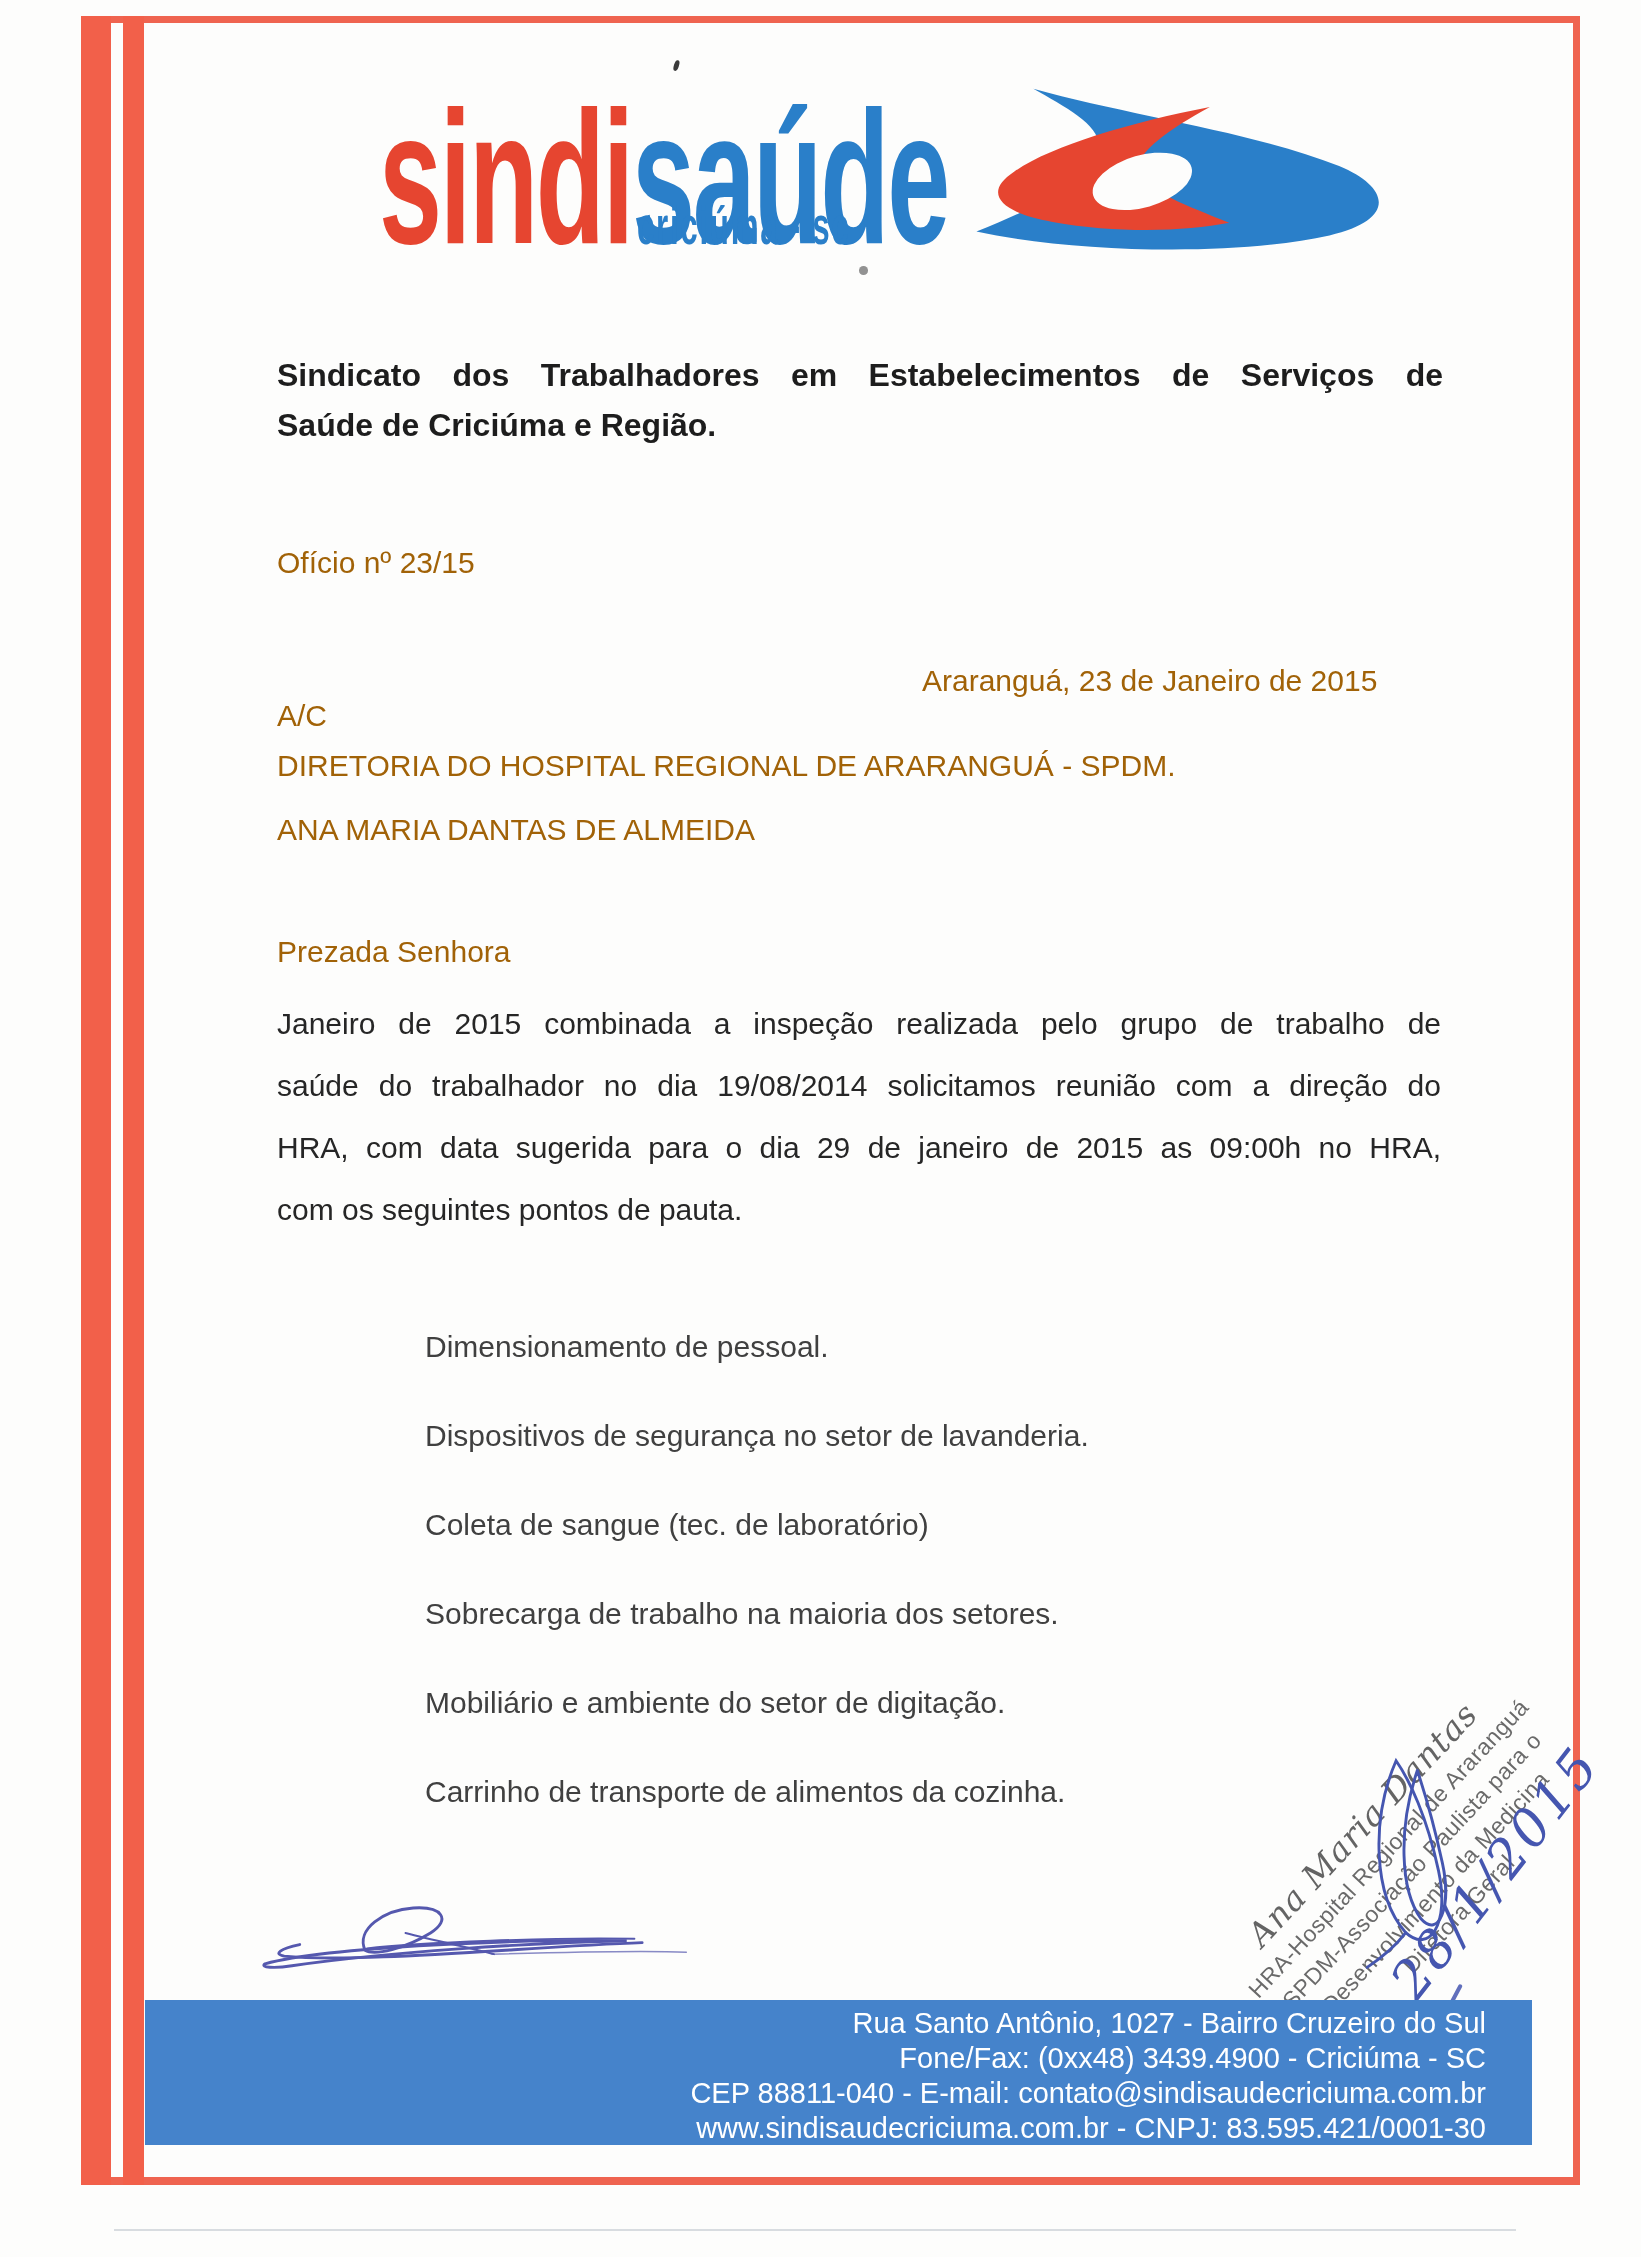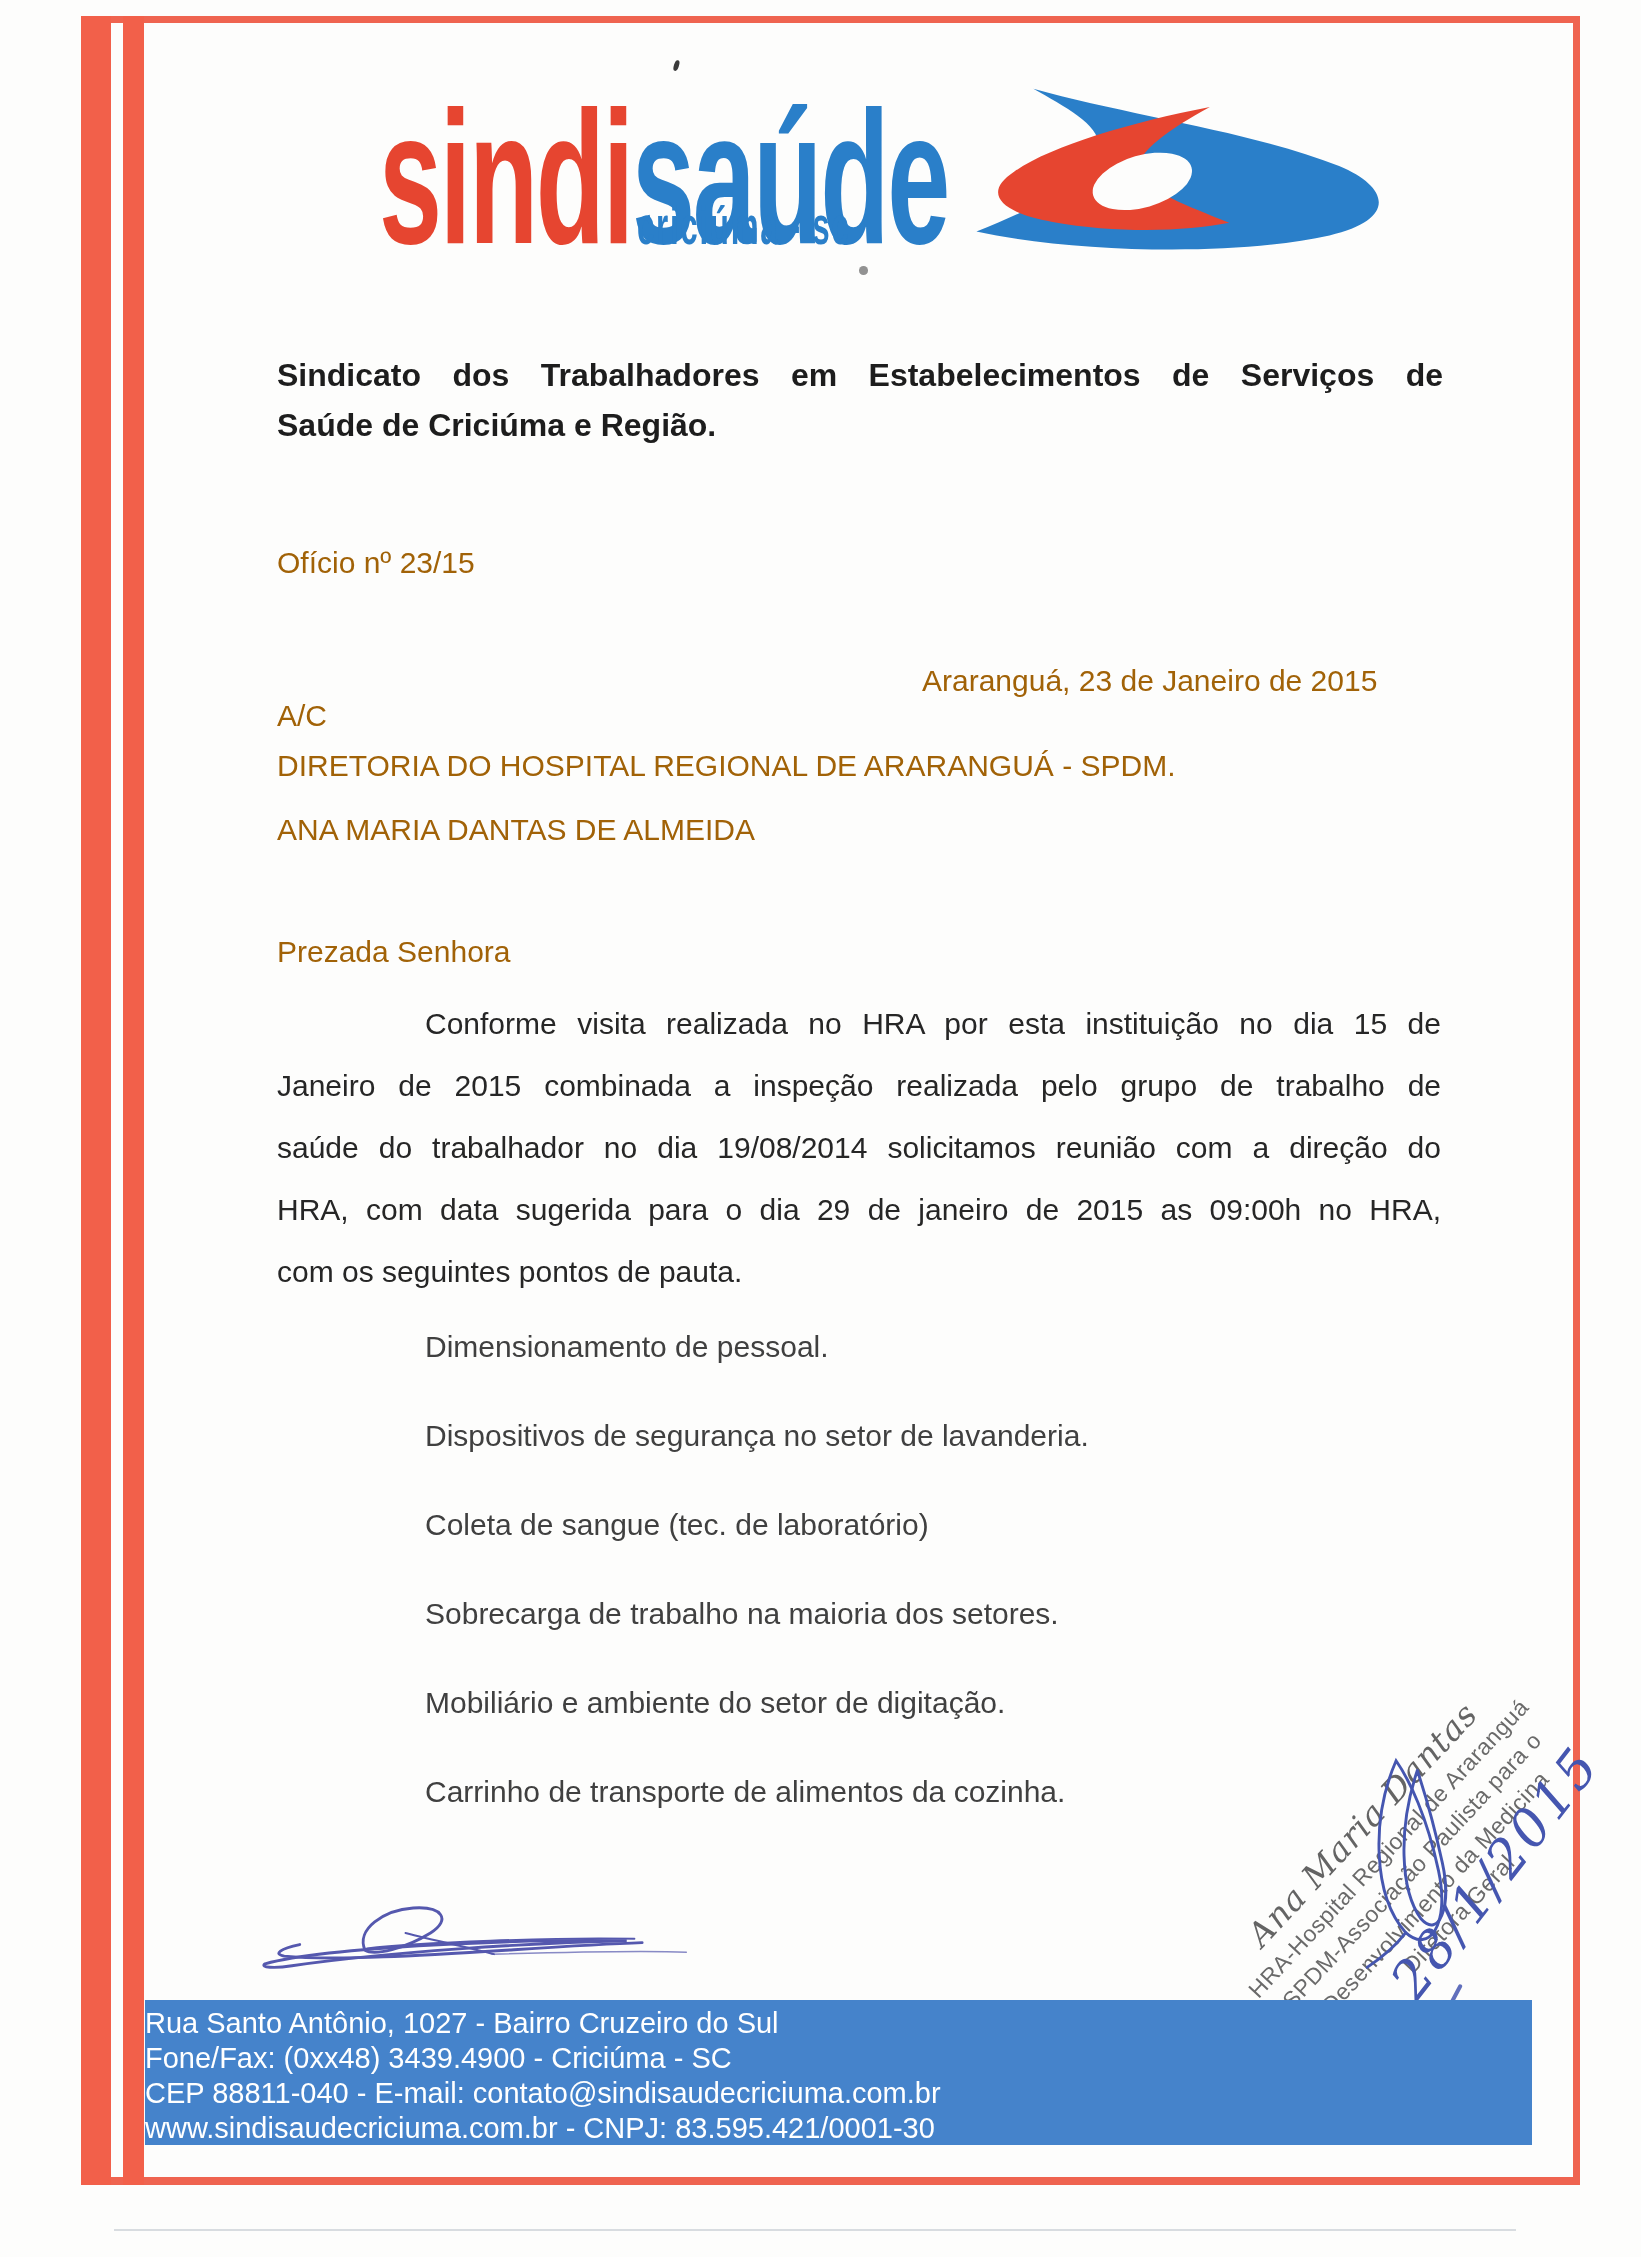--- a/index.html
+++ b/index.html
@@ -70,21 +70,21 @@
     font-family:"DejaVu Serif", serif;font-style:italic;
     font-size:52px;color:#4556b0;letter-spacing:3.9px;white-space:nowrap;
   }
   .pen-loops{position:absolute;left:1363px;top:1755px;}
   .pen-dash{position:absolute;left:1445px;top:1981px;width:3.9px;height:60px;background:#4556b0;transform:rotate(28deg);opacity:.85;border-radius:1.9px;}
 
   
   .footer-bar{
     position:absolute;left:145px;top:2000px;width:1387px;height:145px;
     background:#4583cb;color:#ffffff;
-    padding:5.8px 46px 0 0;box-sizing:border-box;
+    text-align:right;padding:5.8px 46px 0 0;box-sizing:border-box;
   }
   .footer-bar div{font-size:29px;line-height:35px;white-space:nowrap;}
 
   
   .speck{position:absolute;background:#3a3a3a;border-radius:50%;}
   .speck1{left:674px;top:60px;width:4.8px;height:10.6px;transform:rotate(18deg);}
   .speck2{left:859px;top:266px;width:8.7px;height:8.7px;opacity:.55;}
   .scan-line{position:absolute;left:114px;top:2229px;width:1402px;height:1.9px;background:#c7cdd4;opacity:.7;}
 </style>
 </head>
@@ -115,21 +115,20 @@
   <div class="abs txt" style="left:277px;top:546px;">Ofício nº 23/15</div>
   <div class="abs txt" style="left:922px;top:628px;margin-top:36px;">Araranguá, 23 de Janeiro  de 2015</div>
 
   <div class="abs txt" style="left:277px;top:687px;margin-top:12px;">A/C</div>
   <div class="abs txt" style="left:277px;top:749px;text-align:center;">DIRETORIA DO HOSPITAL REGIONAL DE ARARANGUÁ -  SPDM.</div>
   <div class="abs txt" style="left:277px;top:813px;">ANA MARIA DANTAS DE ALMEIDA</div>
 
   <div class="abs txt" style="left:277px;top:935px;">Prezada Senhora</div>
 
   <div class="abs body-block">
-    <div class="body-line first">Conforme visita realizada no HRA por esta instituição no dia 15 de</div>
     <div class="body-line">Janeiro de 2015 combinada a inspeção realizada pelo grupo de trabalho de</div>
     <div class="body-line">saúde do trabalhador no dia 19/08/2014 solicitamos reunião com a direção do</div>
     <div class="body-line">HRA, com data sugerida para o dia 29 de janeiro de 2015 as 09:00h no HRA,</div>
     <div class="body-line last">com os seguintes pontos de pauta.</div>
   </div>
 
   <div class="agenda-item" style="top:1330px;">Dimensionamento de pessoal.</div>
   <div class="agenda-item" style="top:1419px;">Dispositivos de segurança no setor de lavanderia.</div>
   <div class="agenda-item" style="top:1508px;">Coleta de sangue (tec. de laboratório)</div>
   <div class="agenda-item" style="top:1597px;">Sobrecarga de trabalho na maioria dos setores.</div>

